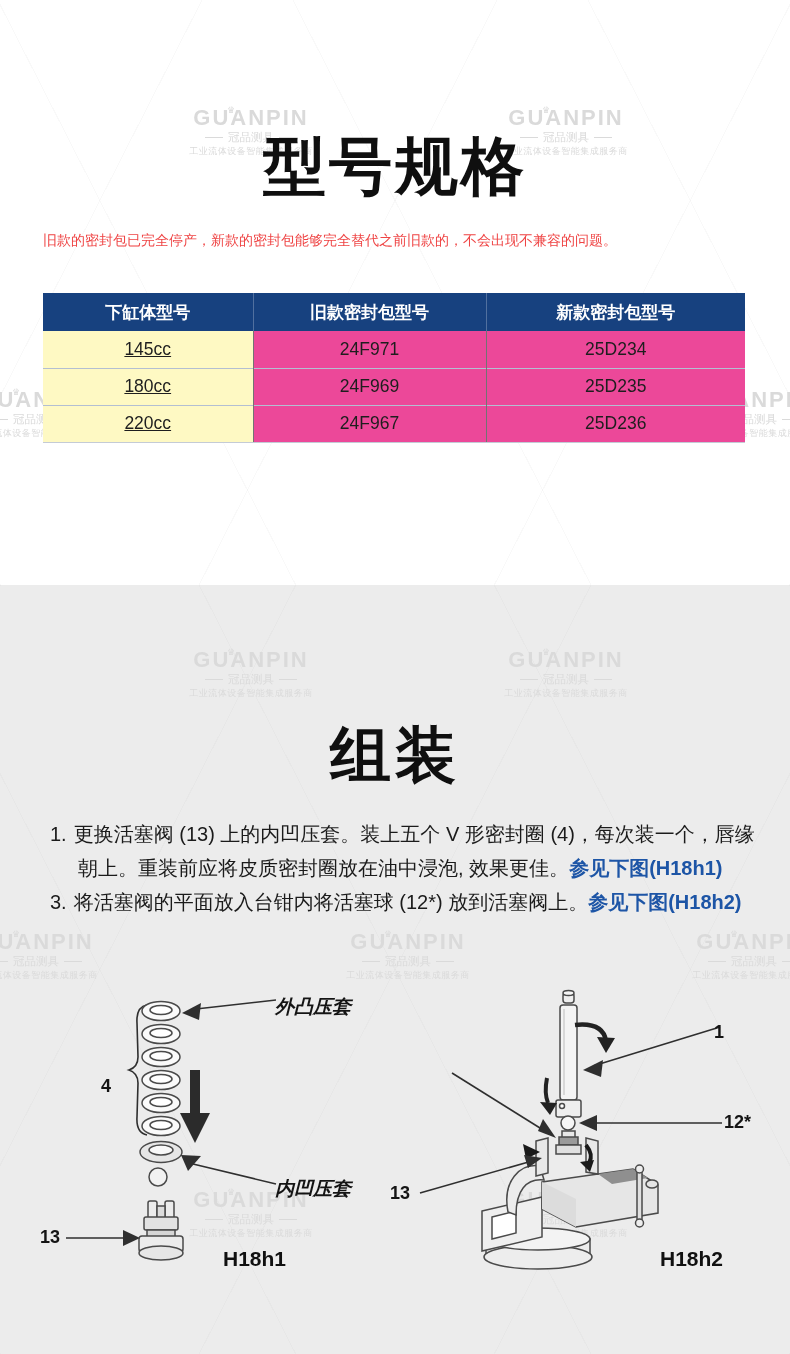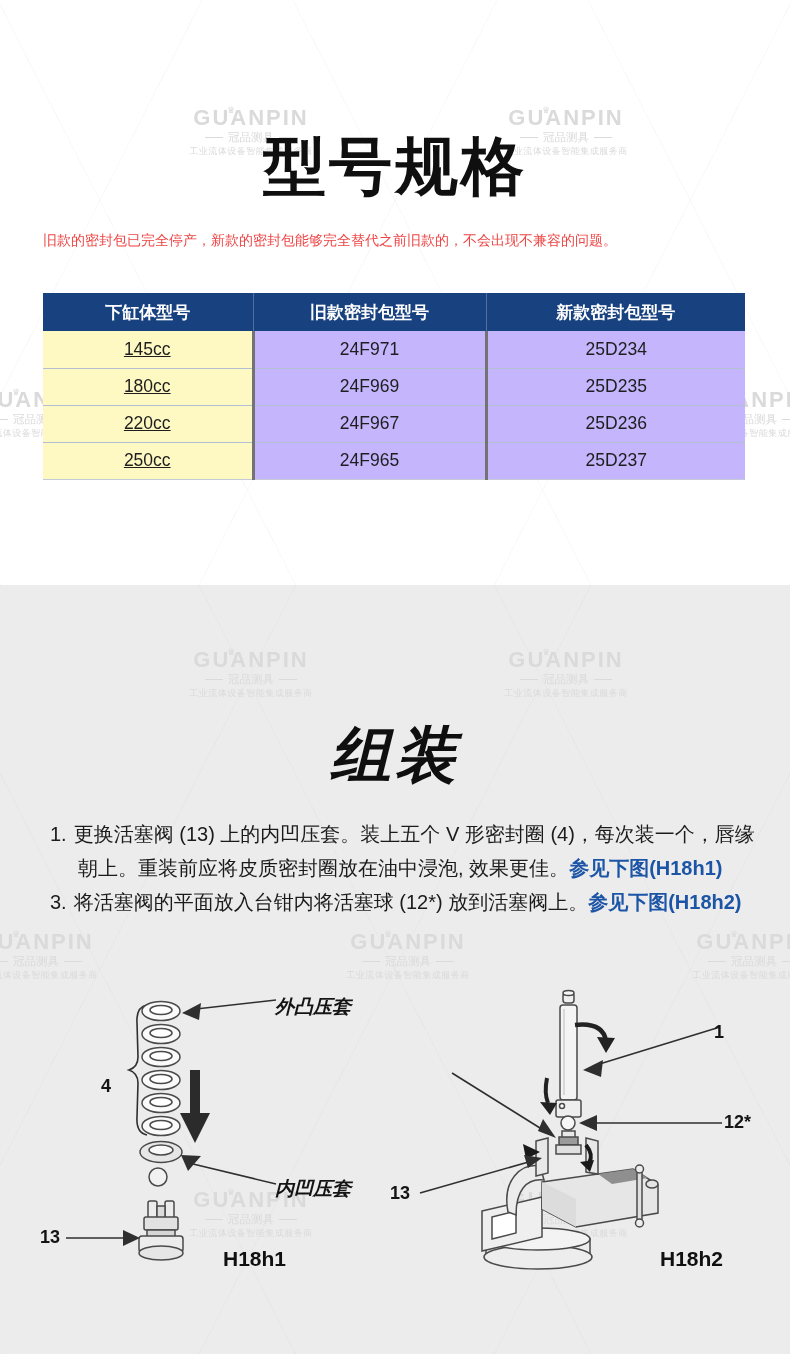--- a/index.html
+++ b/index.html
@@ -27,32 +27,32 @@
   
   .wm{ position:absolute; width:132px; text-align:center; color:#dadada; z-index:1; user-select:none; }
   .wm-brand{ position:relative; font-size:22px; font-weight:bold; letter-spacing:2px; line-height:24px; }
   .wm-crown{ position:absolute; left:42px; top:-8px; font-size:9px; }
   .wm-sub{ display:flex; align-items:center; justify-content:center; gap:5px; font-size:11.5px; line-height:15px; }
   .wm-dash{ width:18px; height:0; border-top:1.5px solid #dadada; }
   .wm-tag{ font-size:9px; letter-spacing:0.5px; line-height:13px; white-space:nowrap; }
   
   .h-title{ position:absolute; left:0; width:790px; text-align:center; font-weight:900; color:#0f0f0f; z-index:2; }
   #title-spec{ top:134px; font-size:63px; line-height:64px; letter-spacing:3px; }
-  #title-assembly{ top:723px; font-size:61px; line-height:64px; letter-spacing:4px;font-style:italic; }
+  #title-assembly{ top:723px; font-size:61px; line-height:64px; letter-spacing:4px; }
   .intro{ position:absolute; left:43px; top:221px; width:706px; font-size:14px; line-height:39px; color:#ef4444; z-index:2; }
   
   .spec-table{ position:absolute; left:43px; top:293px; width:702px; border-collapse:collapse; z-index:2; }
   .spec-table th{
     background:#17417f; color:#ffffff; font-size:17px; font-weight:bold;
     height:38px; text-align:center; border-left:1px solid rgba(255,255,255,0.25);
   }
   .spec-table th:first-child{ border-left:none; }
   .spec-table td{
     height:37px; text-align:center; font-size:17.5px; color:#1e1e1e;
-    background:#c4b5fd; border-top:1px solid #b3bfd2; border-left:3px solid #737373;
+    background:#ec4899; border-top:1px solid #b3bfd2; border-left:1px solid #737373;
   }
   .spec-table td:first-child{ background:#fef9c3; border-left:none;text-decoration:underline; }
   .spec-table tr:first-child td{ border-top:none; }
   .spec-table tbody tr:last-child td{ border-bottom:1px solid #c4cbd6; }
   
   .steps{ position:absolute; left:44px; top:817px; width:714px; z-index:2; }
   .step{ font-size:20px; line-height:34px; color:#1b1b1b; padding-left:28px; text-indent:-28px;margin-left:6px; }
   .step-num{ margin-right:7px; }
   .step-link{ color:#1d55a6; font-weight:bold; cursor:pointer; }
   .step4{ position:absolute; left:44px; top:1297px; width:714px; font-size:20px; line-height:30px; color:#1b1b1b; z-index:2; }
@@ -208,25 +208,20 @@
       <tr>
         <td>180cc</td>
         <td>24F969</td>
         <td>25D235</td>
       </tr>
       <tr>
         <td>220cc</td>
         <td>24F967</td>
         <td>25D236</td>
       </tr>
-      <tr>
-        <td>250cc</td>
-        <td>24F965</td>
-        <td>25D237</td>
-      </tr>
     </tbody>
   </table>
 
   <h2 class="h-title" id="title-assembly">组装</h2>
 
   <div class="steps">
     <p class="step"><span class="step-num">1.</span><span>更换活塞阀 (13) 上的内凹压套。装上五个 V 形密封圈 (4)，每次装一个，唇缘朝上。重装前应将皮质密封圈放在油中浸泡, 效果更佳。</span><span class="step-link">参见下图(H18h1)</span></p>
     <p class="step"><span class="step-num">3.</span><span>将活塞阀的平面放入台钳内将活塞球 (12*) 放到活塞阀上。</span><span class="step-link">参见下图(H18h2)</span></p>
   </div>
 

